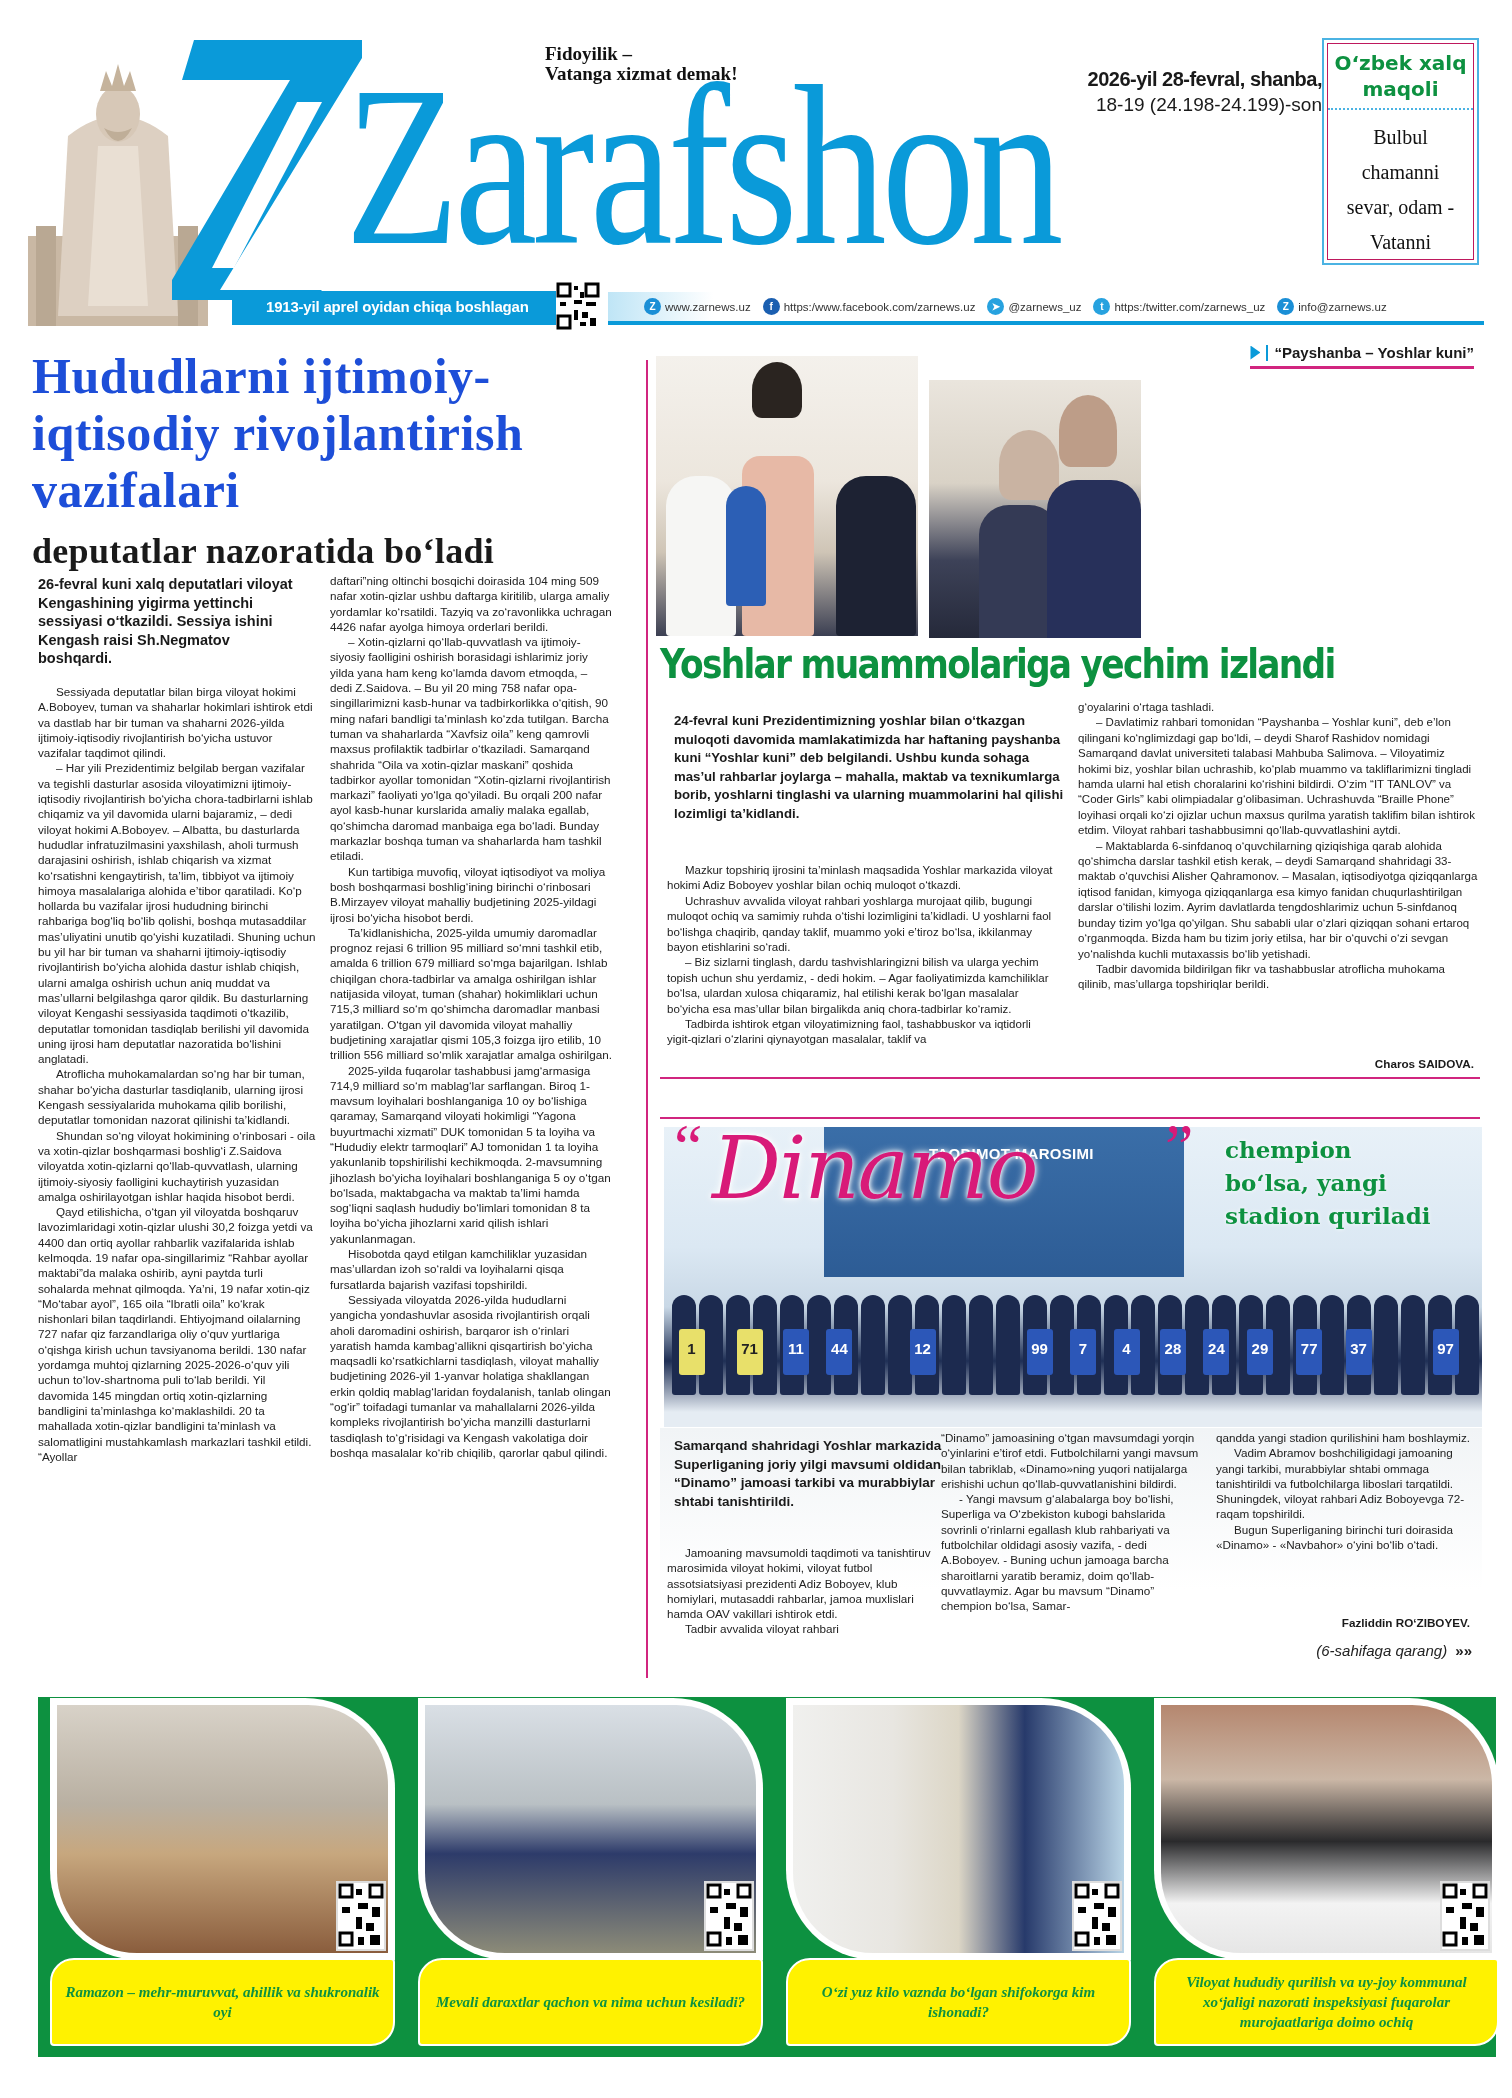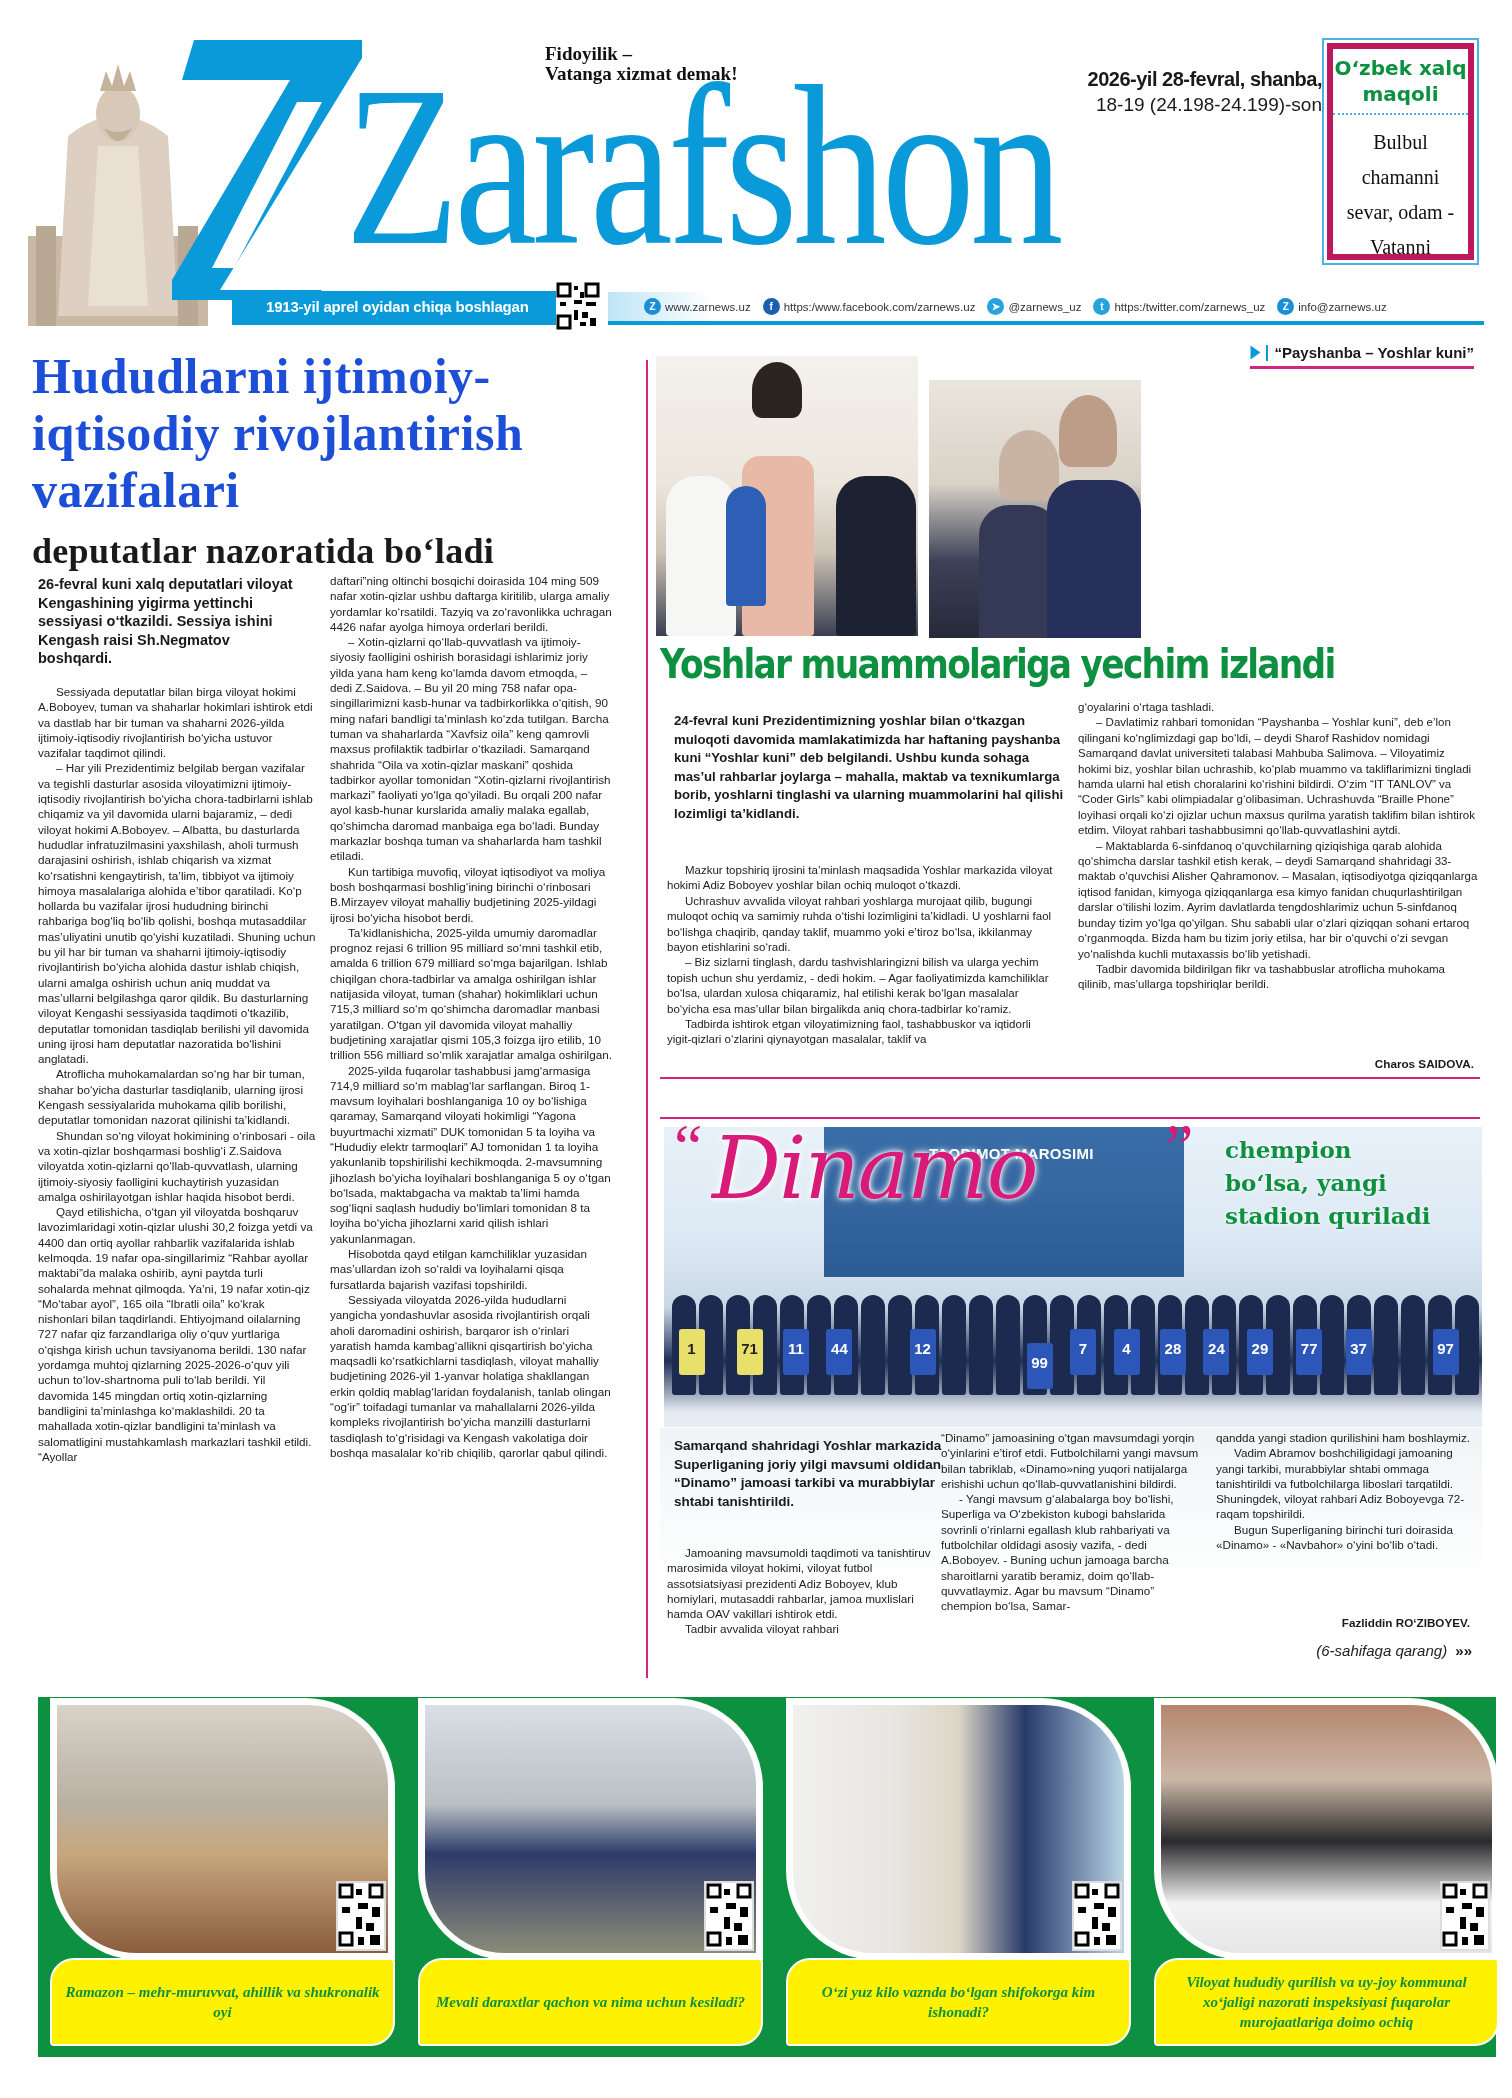--- a/index.html
+++ b/index.html
@@ -9,21 +9,21 @@
   
   .masthead { position: absolute; left: 0; top: 0; width: 1512px; height: 330px; }
   .statue { position: absolute; left: 28px; top: 36px; width: 180px; height: 290px; }
   .big-z { position: absolute; left: 172px; top: 40px; width: 190px; height: 260px; }
   .logo-text { position: absolute; left: 345px; top: 52px; font-family: "Liberation Serif", serif; font-size: 228px; line-height: 228px; color: #0a9ad9; letter-spacing: -6px; transform: scaleX(0.82); transform-origin: left top; }
   .slogan { position: absolute; left: 545px; top: 44px; font-family: "Liberation Serif", serif; font-weight: bold; font-size: 19px; line-height: 20px; color: #111; }
   .issue-date { position: absolute; right: 190px; top: 66px; text-align: right; font-size: 20px; line-height: 26px; }
   .issue-date .d1 { font-weight: bold; letter-spacing: -0.5px; }
   .issue-date .d2 { font-size: 19px; }
   .proverb-box { position: absolute; left: 1322px; top: 38px; width: 157px; height: 227px; border: 2px solid #4bb3e3; padding: 3px; }
-  .proverb-inner { border: 6px solid #be185d; width: 100%; height: 100%; }
+  .proverb-inner { border: 1px solid #be185d; width: 100%; height: 100%; }
   .proverb-title { text-align: center; color: #0d9140; font-weight: bold; font-size: 20px; line-height: 26px; padding-top: 6px; height: 66px; border-bottom: 2px dotted #4bb3e3; font-family: "DejaVu Sans", sans-serif; }
   .proverb-text { text-align: center; font-family: "Liberation Serif", serif; font-size: 20px; line-height: 35px; padding-top: 10px; color: #111; }
 
   .since-bar { position: absolute; left: 232px; top: 291px; width: 330px; height: 34px; background: #0a9ad9; }
   .since-text { position: absolute; left: 266px; top: 298px; color: #fff; font-size: 15px; font-weight: bold; letter-spacing: -0.2px; }
   .qr-top { position: absolute; left: 556px; top: 282px; width: 44px; height: 48px; }
   .contact-bar { position: absolute; left: 608px; top: 292px; width: 876px; height: 33px; background: linear-gradient(90deg, #bfe5f6 0%, #ffffff 12%, #ffffff 100%); border-bottom: 4px solid #0a9ad9; display: flex; align-items: center; gap: 12px; padding-left: 36px; }
   .contact { display: flex; align-items: center; gap: 4px; font-size: 11.5px; color: #333; }
   .c-ico { width: 17px; height: 17px; border-radius: 50%; background: #1b8fd6; color: #fff; font-size: 10px; font-weight: bold; display: flex; align-items: center; justify-content: center; }
 
@@ -253,21 +253,21 @@
       <div class="person" style="left: 683px; top: 18px; width: 24px; height: 100px; background: rgb(28, 42, 79); border-radius: 12px 12px 3px 3px;"></div>
       <div class="person" style="left: 710px; top: 18px; width: 24px; height: 100px; background: rgb(28, 42, 79); border-radius: 12px 12px 3px 3px;"></div>
       <div class="person" style="left: 737px; top: 18px; width: 24px; height: 100px; background: rgb(28, 42, 79); border-radius: 12px 12px 3px 3px;"></div>
       <div class="person" style="left: 764px; top: 18px; width: 24px; height: 100px; background: rgb(28, 42, 79); border-radius: 12px 12px 3px 3px;"></div>
       <div class="person" style="left: 791px; top: 18px; width: 24px; height: 100px; background: rgb(28, 42, 79); border-radius: 12px 12px 3px 3px;"></div>
       <div class="shirt yellow" style="left: 14.5px; top: 52px;">1</div>
       <div class="shirt yellow" style="left: 72.5px; top: 52px;">71</div>
       <div class="shirt" style="left: 118.9px; top: 52px;">11</div>
       <div class="shirt" style="left: 162.4px; top: 52px;">44</div>
       <div class="shirt" style="left: 217.5px; top: 52px; margin-left: 28px;">12</div>
-      <div class="shirt" style="left: 362.5px; top: 66px;">99</div>
+      <div class="shirt" style="left: 362.5px; top: 52px;">99</div>
       <div class="shirt" style="left: 406px; top: 52px;">7</div>
       <div class="shirt" style="left: 449.5px; top: 52px;">4</div>
       <div class="shirt" style="left: 495.9px; top: 52px;">28</div>
       <div class="shirt" style="left: 539.4px; top: 52px;">24</div>
       <div class="shirt" style="left: 582.9px; top: 52px;">29</div>
       <div class="shirt" style="left: 632.2px; top: 52px;">77</div>
       <div class="shirt" style="left: 681.5px; top: 52px;">37</div>
       <div class="shirt" style="left: 768.5px; top: 52px;">97</div>
     </div>
 </div>

